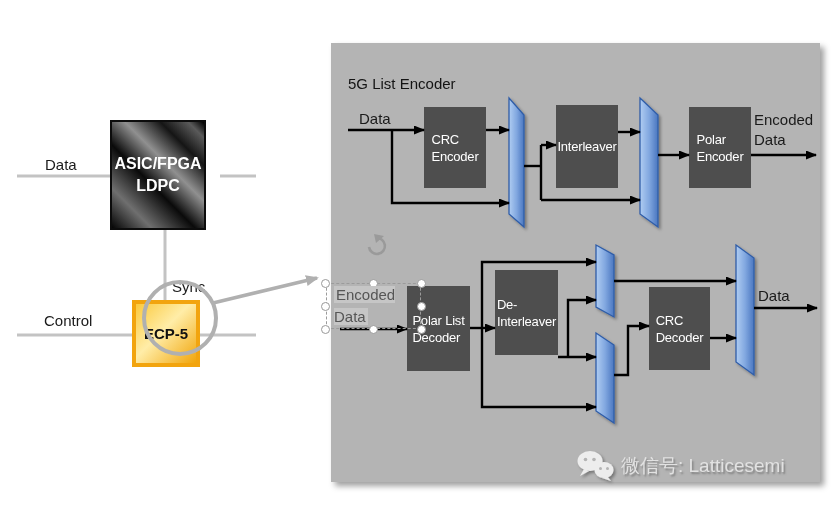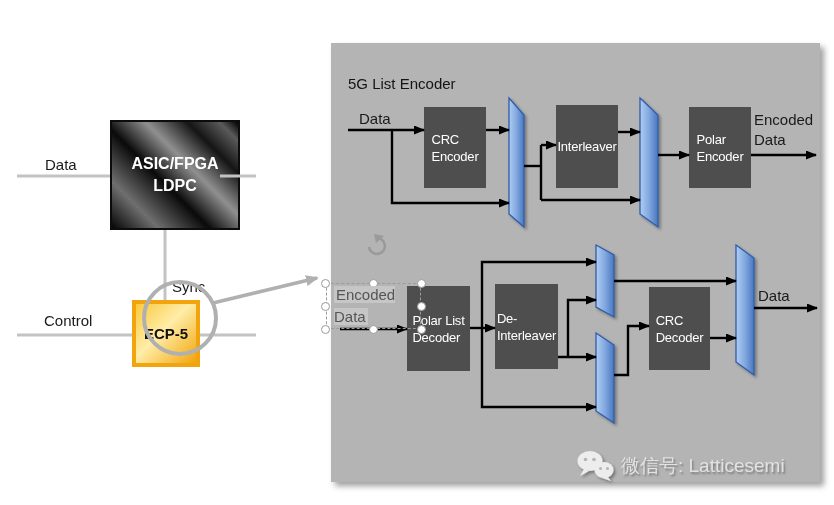--- a/index.html
+++ b/index.html
@@ -5,21 +5,21 @@
   html,body{margin:0;padding:0;background:#fff;}
   .stage{position:relative;width:834px;height:505px;background:#ffffff;overflow:hidden;
          font-family:"Liberation Sans",sans-serif;}
   .panel{position:absolute;left:331px;top:43px;width:489px;height:439px;background:#b4b4b4;
          box-shadow:4px 4px 6px rgba(0,0,0,0.38);z-index:1;}
   .lbl{position:absolute;font-size:15px;color:#1a1a1a;white-space:pre-line;z-index:2;line-height:20px;}
   .ptitle{position:absolute;font-size:15px;color:#141414;z-index:2;}
   .block{position:absolute;background:#4e4e4e;color:#ffffff;display:flex;align-items:center;
          justify-content:center;text-align:left;font-size:13px;line-height:17px;
          white-space:pre-line;z-index:2;letter-spacing:-0.2px;}
-  .asic{position:absolute;left:110px;top:120px;width:130px;height:110px;
+  .asic{position:absolute;left:110px;top:120px;width:96px;height:110px;
         background:linear-gradient(45deg,#050505 0%,#6f6f6f 20%,#0a0a0a 42%,#909090 60%,#151515 78%,#5a5a5a 92%,#000 100%);
         border:2px solid #0c0c0c;color:#fff;font-weight:bold;font-size:16px;line-height:22px;
         display:flex;align-items:center;justify-content:center;text-align:center;
         white-space:pre-line;z-index:2;box-sizing:border-box;}
   .ecp5{position:absolute;left:132px;top:300px;width:68px;height:67px;box-sizing:border-box;
         border:4px solid #f2a40e;background:linear-gradient(135deg,#fbc93d 0%,#ffeda8 45%,#f1a50a 100%);
         color:#111;font-weight:bold;font-size:15px;display:flex;align-items:center;
         justify-content:center;z-index:2;}
   svg.overlay{position:absolute;left:0;top:0;z-index:3;}
   .selrect{position:absolute;left:326px;top:283px;width:95px;height:46px;
@@ -51,21 +51,21 @@
   <div class="block" style="left:424px;top:107px;width:62px;height:81px;">CRC
 Encoder</div>
   <div class="block" style="left:556px;top:105px;width:62px;height:83px;">Interleaver</div>
   <div class="block" style="left:689px;top:107px;width:62px;height:81px;">Polar
 Encoder</div>
   <div class="lbl" style="left:754px;top:110px;">Encoded
 Data</div>
 
   <div class="block" style="left:407px;top:286px;width:63px;height:85px;">Polar List
 Decoder</div>
-  <div class="block" style="left:495px;top:284px;width:63px;height:85px;">De-
+  <div class="block" style="left:495px;top:270px;width:63px;height:85px;">De-
 Interleaver</div>
   <div class="block" style="left:649px;top:287px;width:61px;height:83px;">CRC
 Decoder</div>
   <div class="lbl" style="left:758px;top:286px;">Data</div>
 
   <svg class="overlay" width="834" height="505">
     <defs>
       <marker id="ab" markerUnits="userSpaceOnUse" markerWidth="11" markerHeight="9" refX="10" refY="4.5" orient="auto">
           <path d="M0 0 L11 4.5 L0 9 Z" fill="#000"></path>
         </marker>

